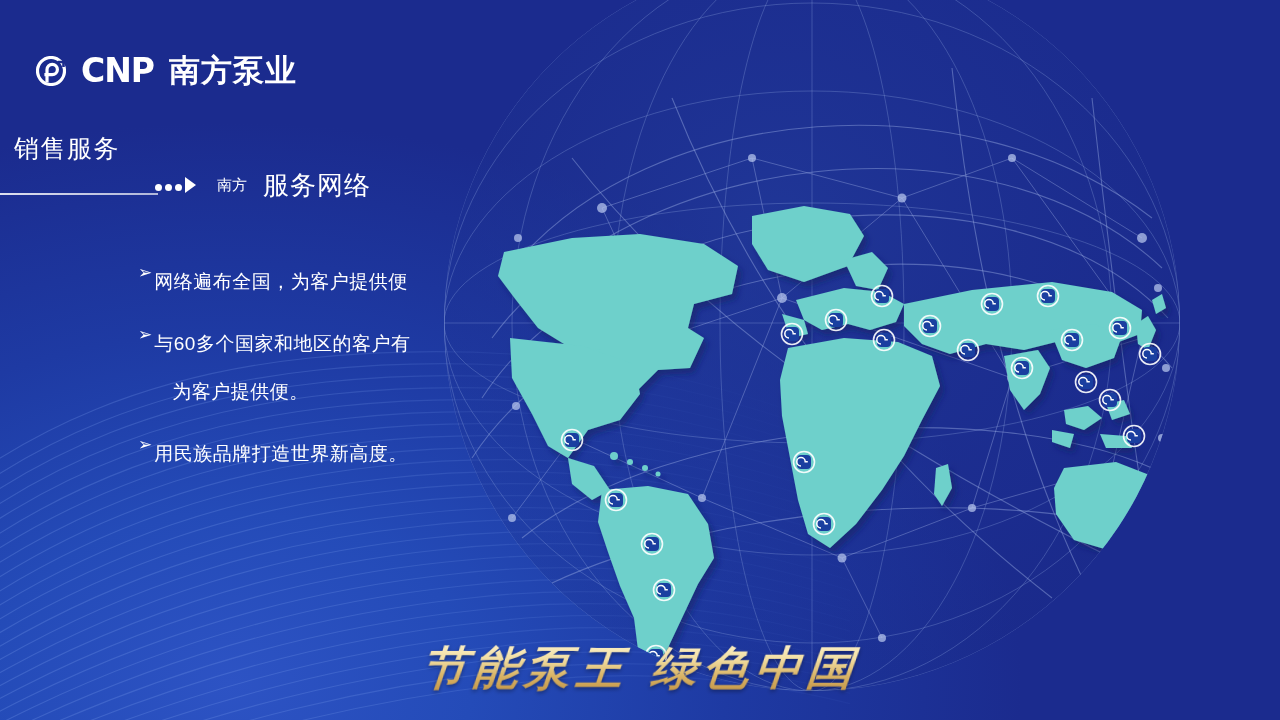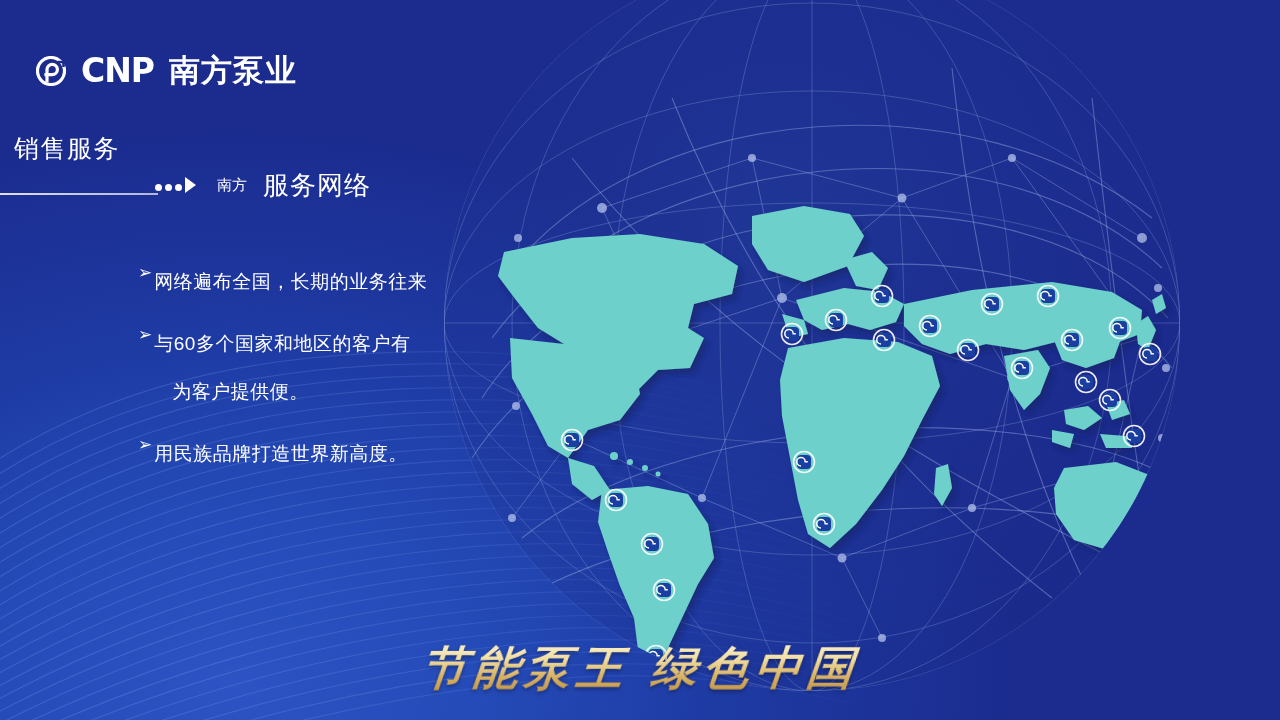--- a/index.html
+++ b/index.html
@@ -402,21 +402,21 @@
       </span>
     <span class="tri"></span>
     <span class="sub-small">南方</span>
     <span class="sub-big">服务网络</span>
   </div>
 
   <div class="bullets">
     <div class="b-item">
       <span class="b-arrow">➢</span>
       <span class="b-text">
-        <span>网络遍布全国，长期的业务往来</span><br>
+        <span>网络遍布全国，为客户提供便</span><br>
       </span>
     </div>
     <div class="b-item">
       <span class="b-arrow">➢</span>
       <span class="b-text">
         <span>与60多个国家和地区的客户有</span><br>
         <span class="ind" style="margin-left:18px">为客户提供便。</span>
       </span>
     </div>
     <div class="b-item">

